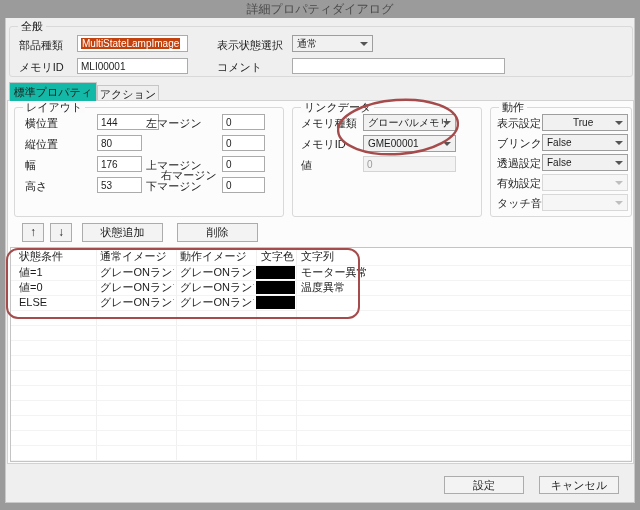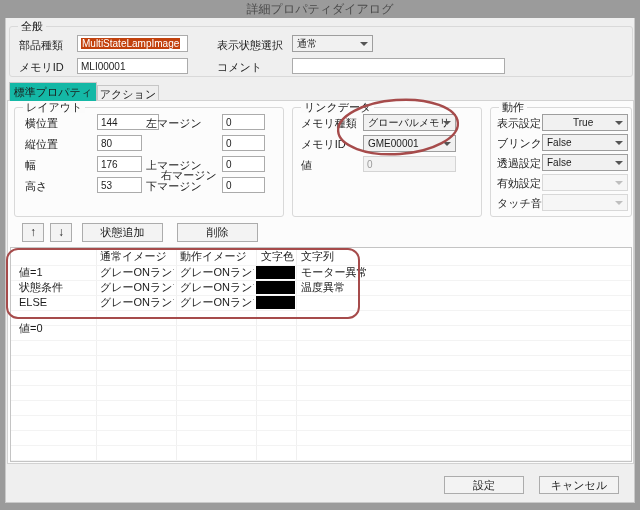--- a/index.html
+++ b/index.html
@@ -148,35 +148,35 @@
       <div class="btn" style="left:74px; top:122px; width:81px; height:19px; line-height:17px;"><span>状態追加</span></div>
       <div class="btn" style="left:169px; top:122px; width:81px; height:19px; line-height:17px;"><span>削除</span></div>
 
       <div class="stable">
         <div class="vline" style="left:85px;"></div>
         <div class="vline" style="left:165px;"></div>
         <div class="vline" style="left:245px;"></div>
         <div class="vline" style="left:285px;"></div>
         <div class="hgrid" style="top:17px; height:196px;"></div>
 
-        <div class="th" style="left:8px;   width:75px;margin-top:31px;">状態条件</div>
+        <div class="th" style="left:8px;   width:75px;">状態条件</div>
         <div class="th" style="left:89px;  width:74px;">通常イメージ</div>
         <div class="th" style="left:169px; width:74px;">動作イメージ</div>
         <div class="th" style="left:250px; width:34px;">文字色</div>
         <div class="th" style="left:290px; width:120px;">文字列</div>
 
         <div class="trow" style="top:17px;">
           <div class="tcell" style="left:8px;   width:75px;">値=1</div>
           <div class="tcell" style="left:89px;  width:74px;">グレーONランプ</div>
           <div class="tcell" style="left:169px; width:74px;">グレーONランプ</div>
           <div class="swatch" style="background: rgb(0, 0, 0);"></div>
           <div class="tcell" style="left:290px; width:150px;">モーター異常</div>
         </div>
         <div class="trow" style="top:32px;">
-          <div class="tcell" style="left:8px;   width:75px;margin-top:41px;">値=0</div>
+          <div class="tcell" style="left:8px;   width:75px;">値=0</div>
           <div class="tcell" style="left:89px;  width:74px;">グレーONランプ</div>
           <div class="tcell" style="left:169px; width:74px;">グレーONランプ</div>
           <div class="swatch" style="background: rgb(0, 0, 0);"></div>
           <div class="tcell" style="left:290px; width:150px;">温度異常</div>
         </div>
         <div class="trow" style="top:47px;">
           <div class="tcell" style="left:8px;   width:75px;">ELSE</div>
           <div class="tcell" style="left:89px;  width:74px;">グレーONランプ</div>
           <div class="tcell" style="left:169px; width:74px;">グレーONランプ</div>
           <div class="swatch" style="background: rgb(0, 0, 0);"></div>

